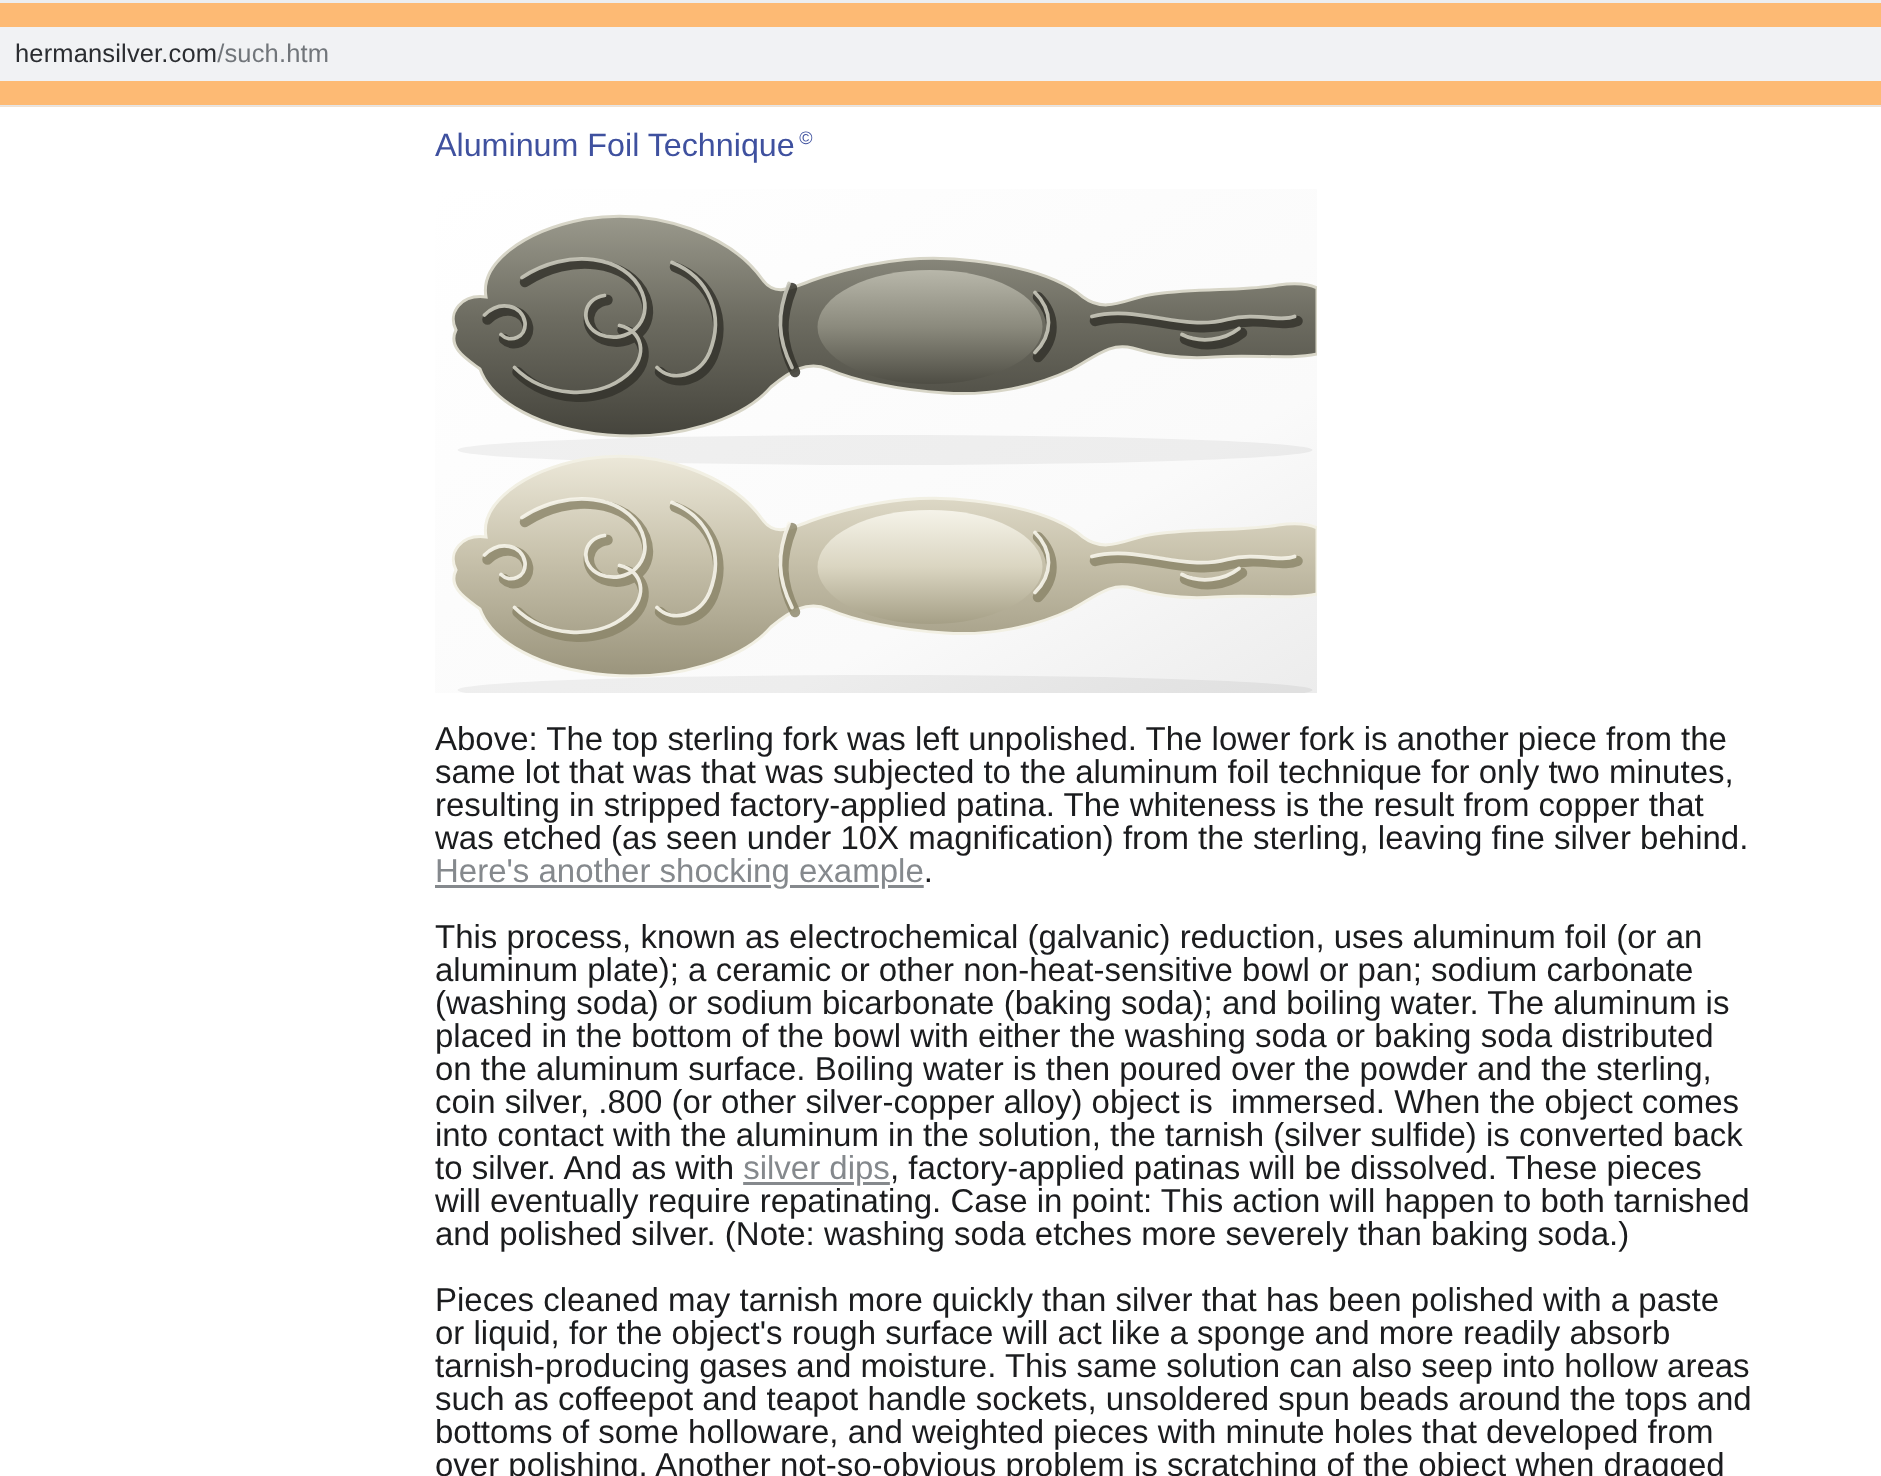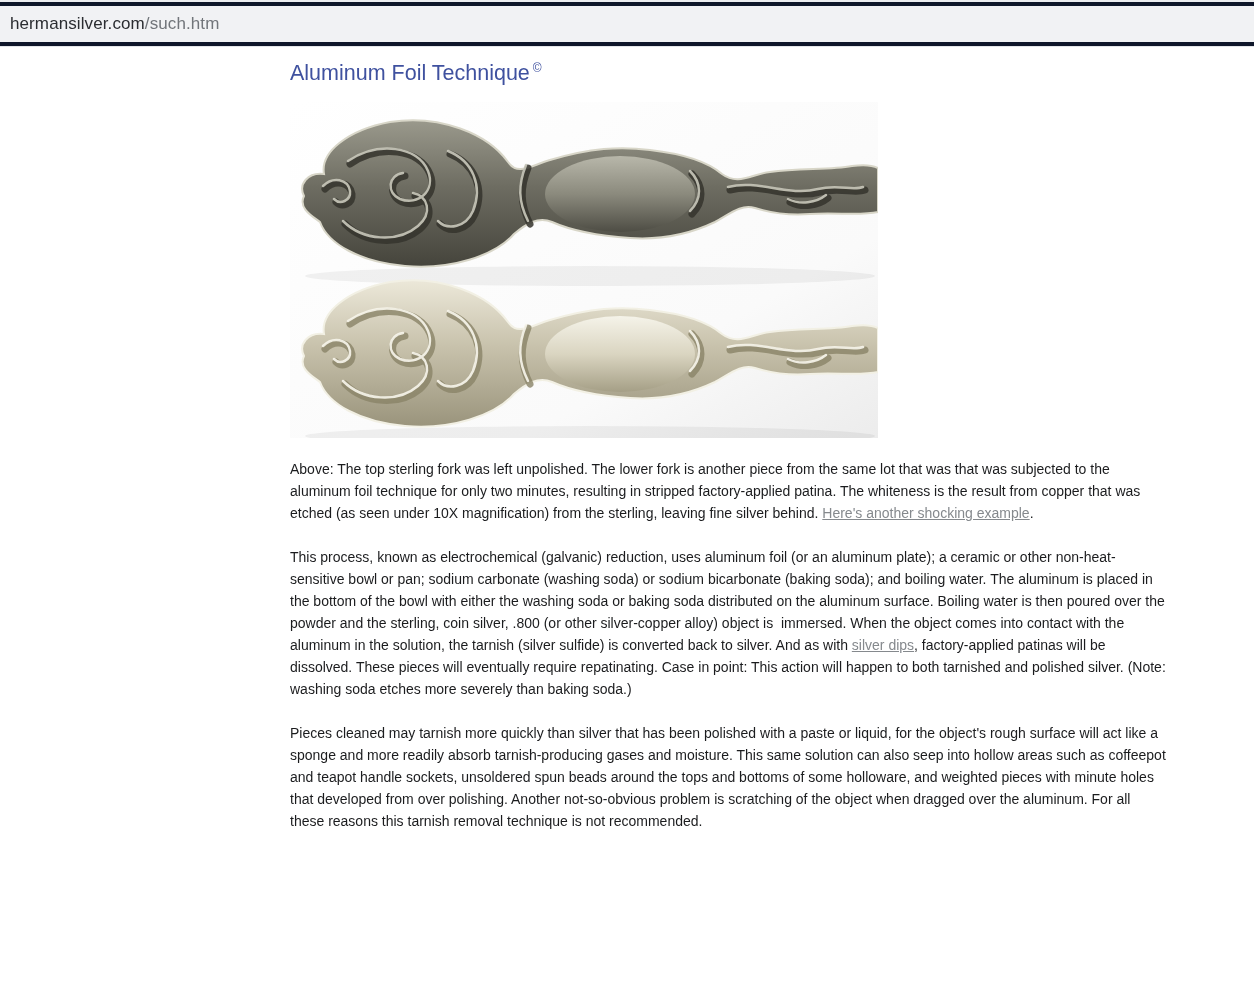--- a/index.html
+++ b/index.html
@@ -7,22 +7,22 @@
     margin: 0; padding: 0;
     width: 1254px; height: 984px;
     background: #ffffff;
     font-family: "Liberation Sans", "DejaVu Sans", sans-serif;
     overflow: hidden;
   }
   
   .browser-chrome {
     border-top: 2px solid #eceef0;
     border-bottom: 1px solid #e4e6e9;
-    background: #0f172a;
-    padding: 4px 0;
+    background: #fdba74;
+    padding: 16px 0;
   }
   .addr-bar {
     height: 36px;
     background: #f1f2f4;
     display: flex;
     align-items: center;
     padding: 0 10px;
     font-size: 17px;
     letter-spacing: 0.1px;
   }
@@ -45,21 +45,21 @@
     margin-left: 3px;
   }
   figure.fork-photo {
     margin: 16px 0 0 0;
     width: 588px;
     height: 336px;
     line-height: 0;
   }
   .paragraphs p {
     margin: 22px 0 0 0;
-    font-size: 14px;
+    font-size: 22px;
     line-height: 22px;
     color: #1b1c1e;
     white-space: pre-wrap;
   }
   .paragraphs p:first-child { margin-top: 20px; }
   .paragraphs a {
     color: var(--link-color, #85898d);
     text-decoration: underline;
     text-decoration-color: var(--link-color, #85898d);
     cursor: pointer;

